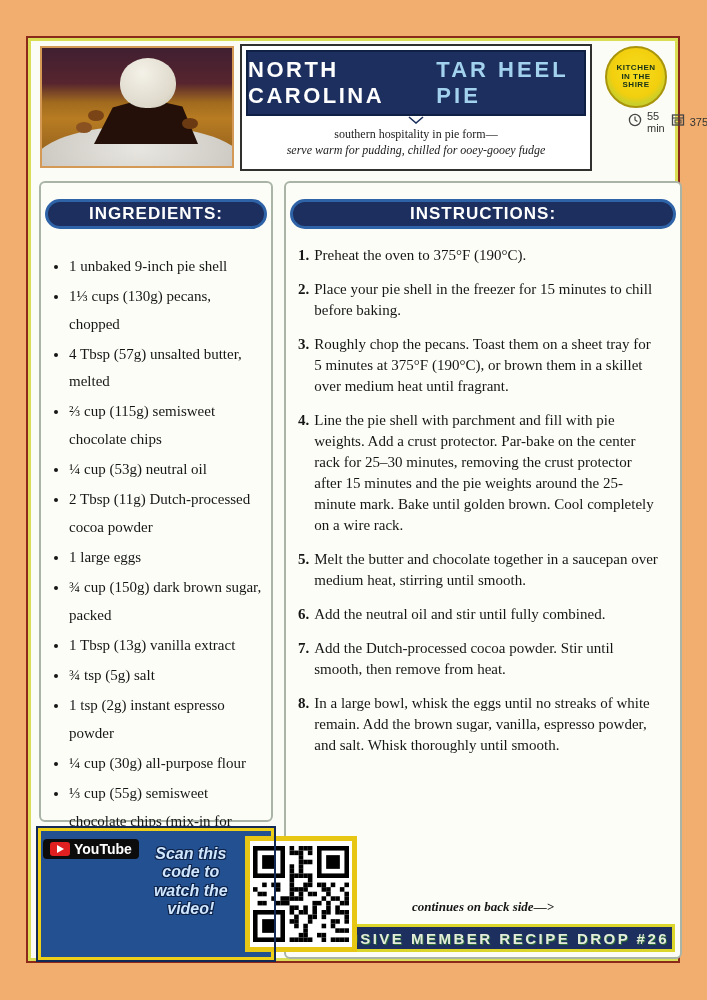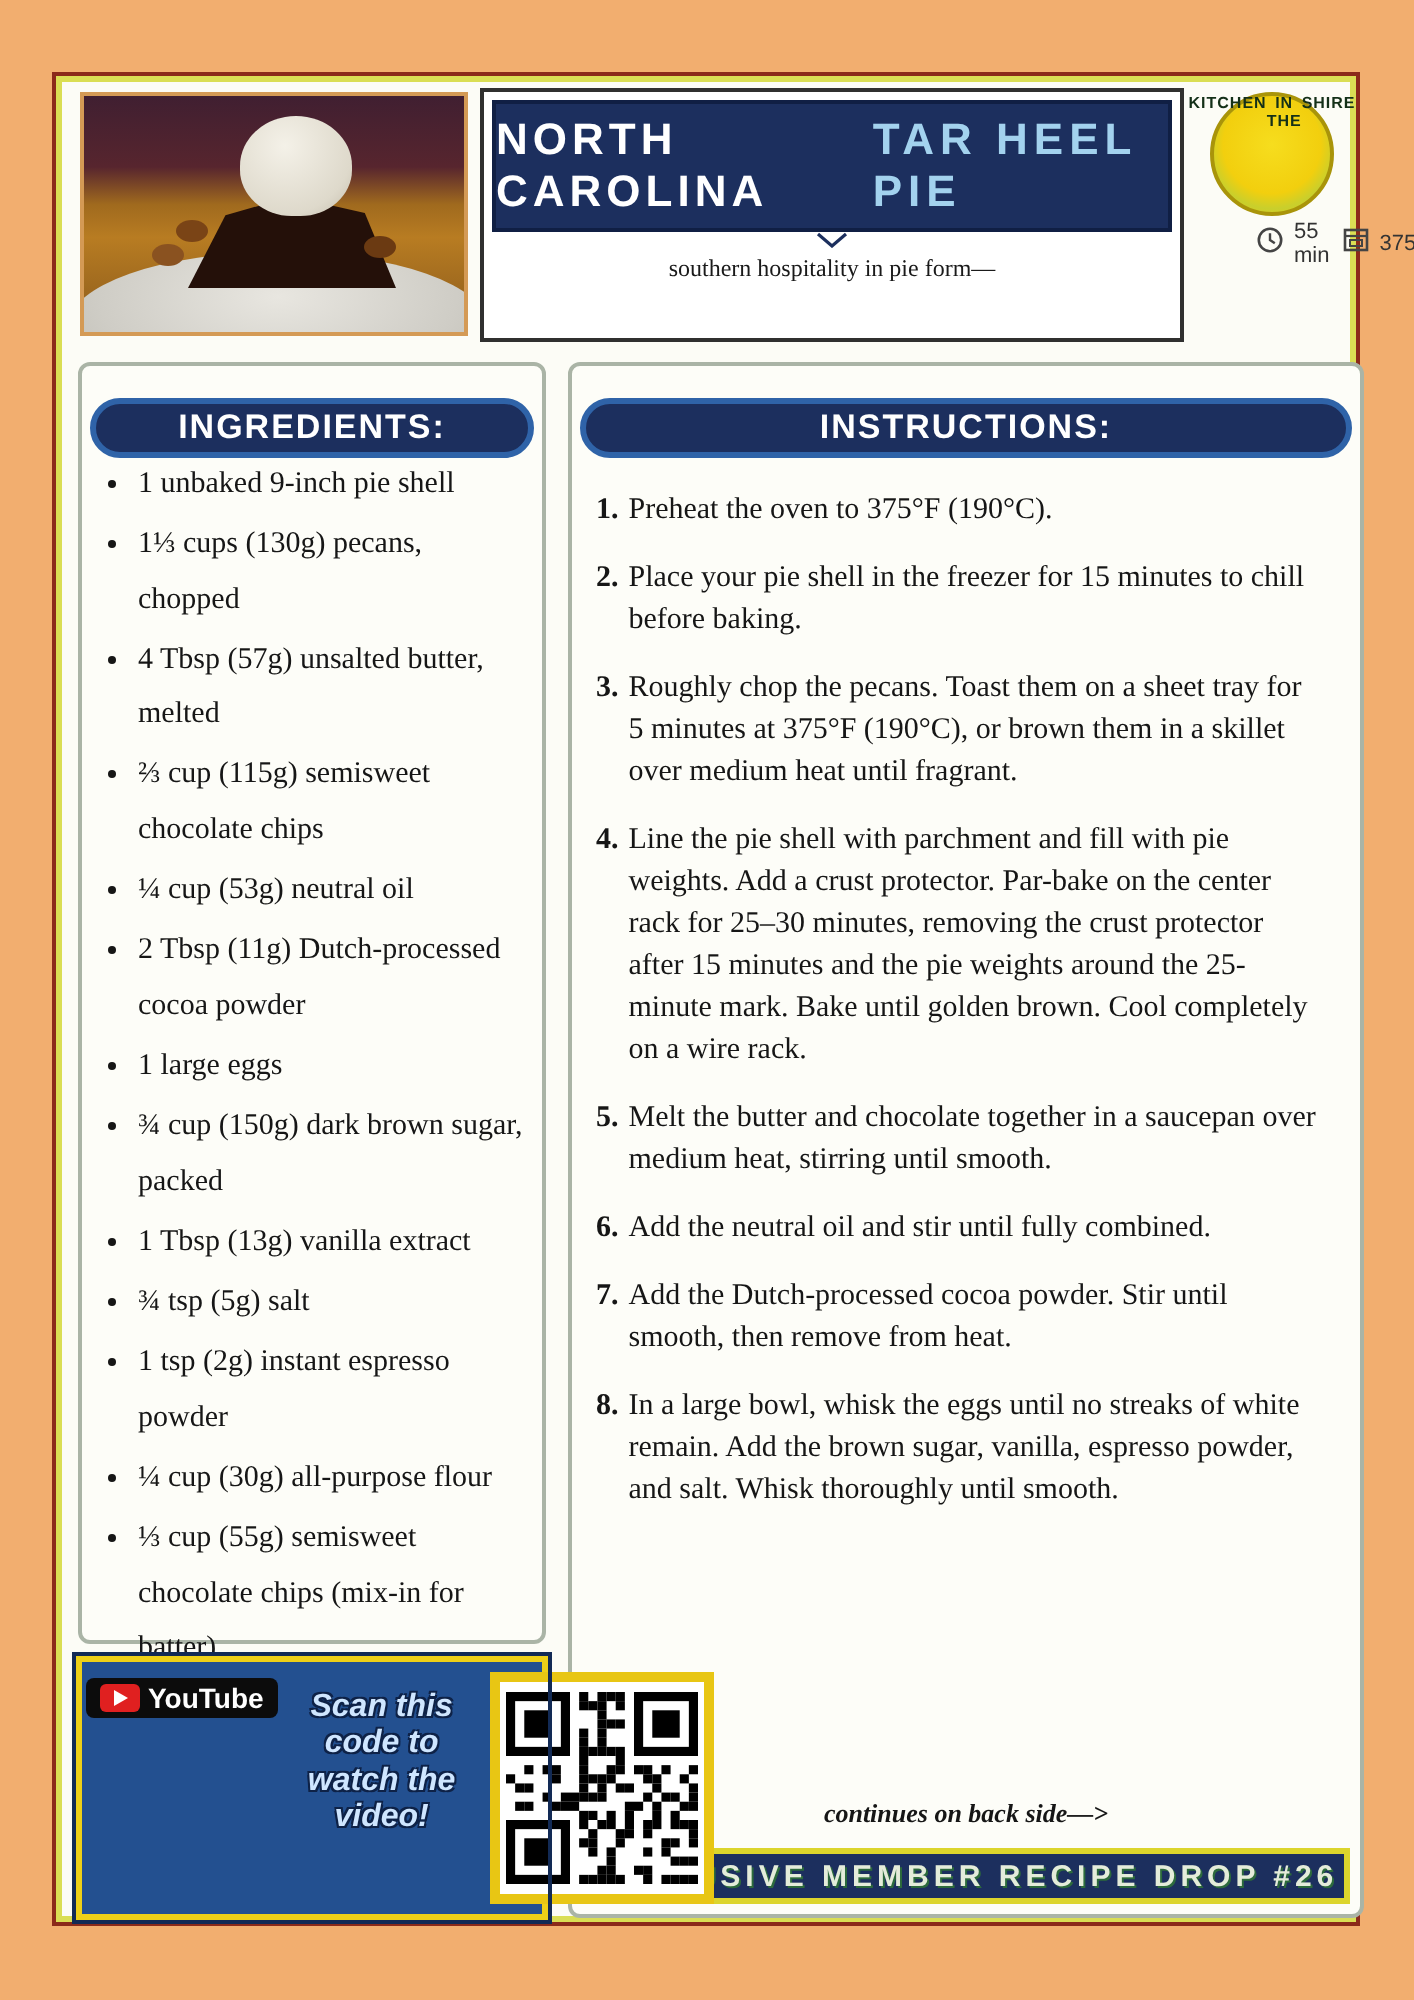--- a/index.html
+++ b/index.html
@@ -27,34 +27,34 @@
   .title-bar{height:66px;background:var(--navy);border:2px solid #101f44;display:flex;flex-direction:row;
              align-items:center;justify-content:center;gap:1px}
   .title-l1{font-family:"Liberation Sans",sans-serif;font-weight:bold;font-size:22px;letter-spacing:2.5px;color:#ffffff}
   .title-l2{font-family:"Liberation Sans",sans-serif;font-weight:bold;font-size:22px;letter-spacing:3px;color:var(--title-blue)}
   .chevron{display:block;margin:0 auto;width:16px;height:8px}
   .tagline{text-align:center;font-size:12px;line-height:1.35;margin-top:2px;color:#1a1a1a}
   .tagline .t2{font-style:italic}
   
   .logo{position:absolute;left:577px;top:8px;width:62px;height:62px;border-radius:50%;
         background:radial-gradient(circle at 50% 42%,#f6dd1e 0%,#f2cf0e 55%,#c9cf2c 72%,#e9c50a 100%);
-        border:2px solid #a9940a;display:flex;flex-direction:row;align-items:flex-start;justify-content:center;
+        border:2px solid #a9940a;display:flex;flex-direction:column;align-items:center;justify-content:center;
         font-family:"Liberation Sans",sans-serif;font-weight:bold;color:#143018;text-align:center}
   .logo span{display:block;font-size:8px;line-height:1.1;letter-spacing:.5px}
   .meta{position:absolute;left:600px;top:72px;width:86px;display:flex;flex-direction:row;gap:6px}
   .meta-row{display:flex;align-items:center;gap:5px}
   .meta-row svg{flex:0 0 auto}
   .meta-label{font-family:"Liberation Sans",sans-serif;font-size:11px;color:#333}
   
   .panel{position:absolute;background:#fdfdf8;border:2px solid #aab4a6;border-radius:6px}
   .panel-header{margin:16px auto 0;width:calc(100% - 8px);height:30px;background:var(--navy);
                 border:3px solid var(--accent-blue);border-radius:15px;display:flex;align-items:center;justify-content:center;
                 font-family:"Liberation Sans",sans-serif;font-weight:bold;font-size:17px;letter-spacing:1px;color:#fff}
   .ingredients{left:11px;top:143px;width:234px;height:641px}
-  .ingredients ul{margin:0 8px 0 28px;font-size:15px;line-height:1.82}
+  .ingredients ul{margin:24px 8px 0 28px;font-size:15px;line-height:1.82}
   .ingredients li{margin-bottom:3px}
   .instructions{left:256px;top:143px;width:398px;height:778px}
   .instructions ol{list-style:none;margin:16px 22px 0 12px;font-size:15px;line-height:1.4}
   .instructions li{display:flex;gap:5px;margin-bottom:13px}
   .instructions .num{font-weight:bold;flex:0 0 auto}
   .continues{position:absolute;left:0;right:0;bottom:42px;text-align:center;font-weight:bold;font-style:italic;font-size:13px}
   .footer-bar{position:absolute;left:5px;right:5px;bottom:5px;height:28px;background:var(--navy);
               border:3px solid #dcd52c;display:flex;align-items:center;justify-content:center;
               font-family:"Liberation Sans",sans-serif;font-weight:bold;font-size:15px;letter-spacing:2.5px;
               color:#e4ecda;text-shadow:1px 1px 0 #2c6a3c}
@@ -91,20 +91,21 @@
   <div class="title-box">
     <div class="title-bar">
       <div class="title-l1">NORTH CAROLINA</div>
       <div class="title-l2">TAR HEEL PIE</div>
     </div>
     <svg class="chevron" viewBox="0 0 16 8">
       <polyline points="1,1 8,7 15,1" fill="none" stroke="#1c2f5e" stroke-width="1.6"></polyline>
     </svg>
     <div class="tagline">
       <div class="t1">southern hospitality in pie form—</div>
+      <div class="t2">serve warm for pudding, chilled for ooey-gooey fudge</div>
     </div>
   </div>
 
   <div class="logo">
     <span>KITCHEN</span>
     <span>IN THE</span>
     <span>SHIRE</span>
   </div>
 
   <div class="meta" id="meta">

